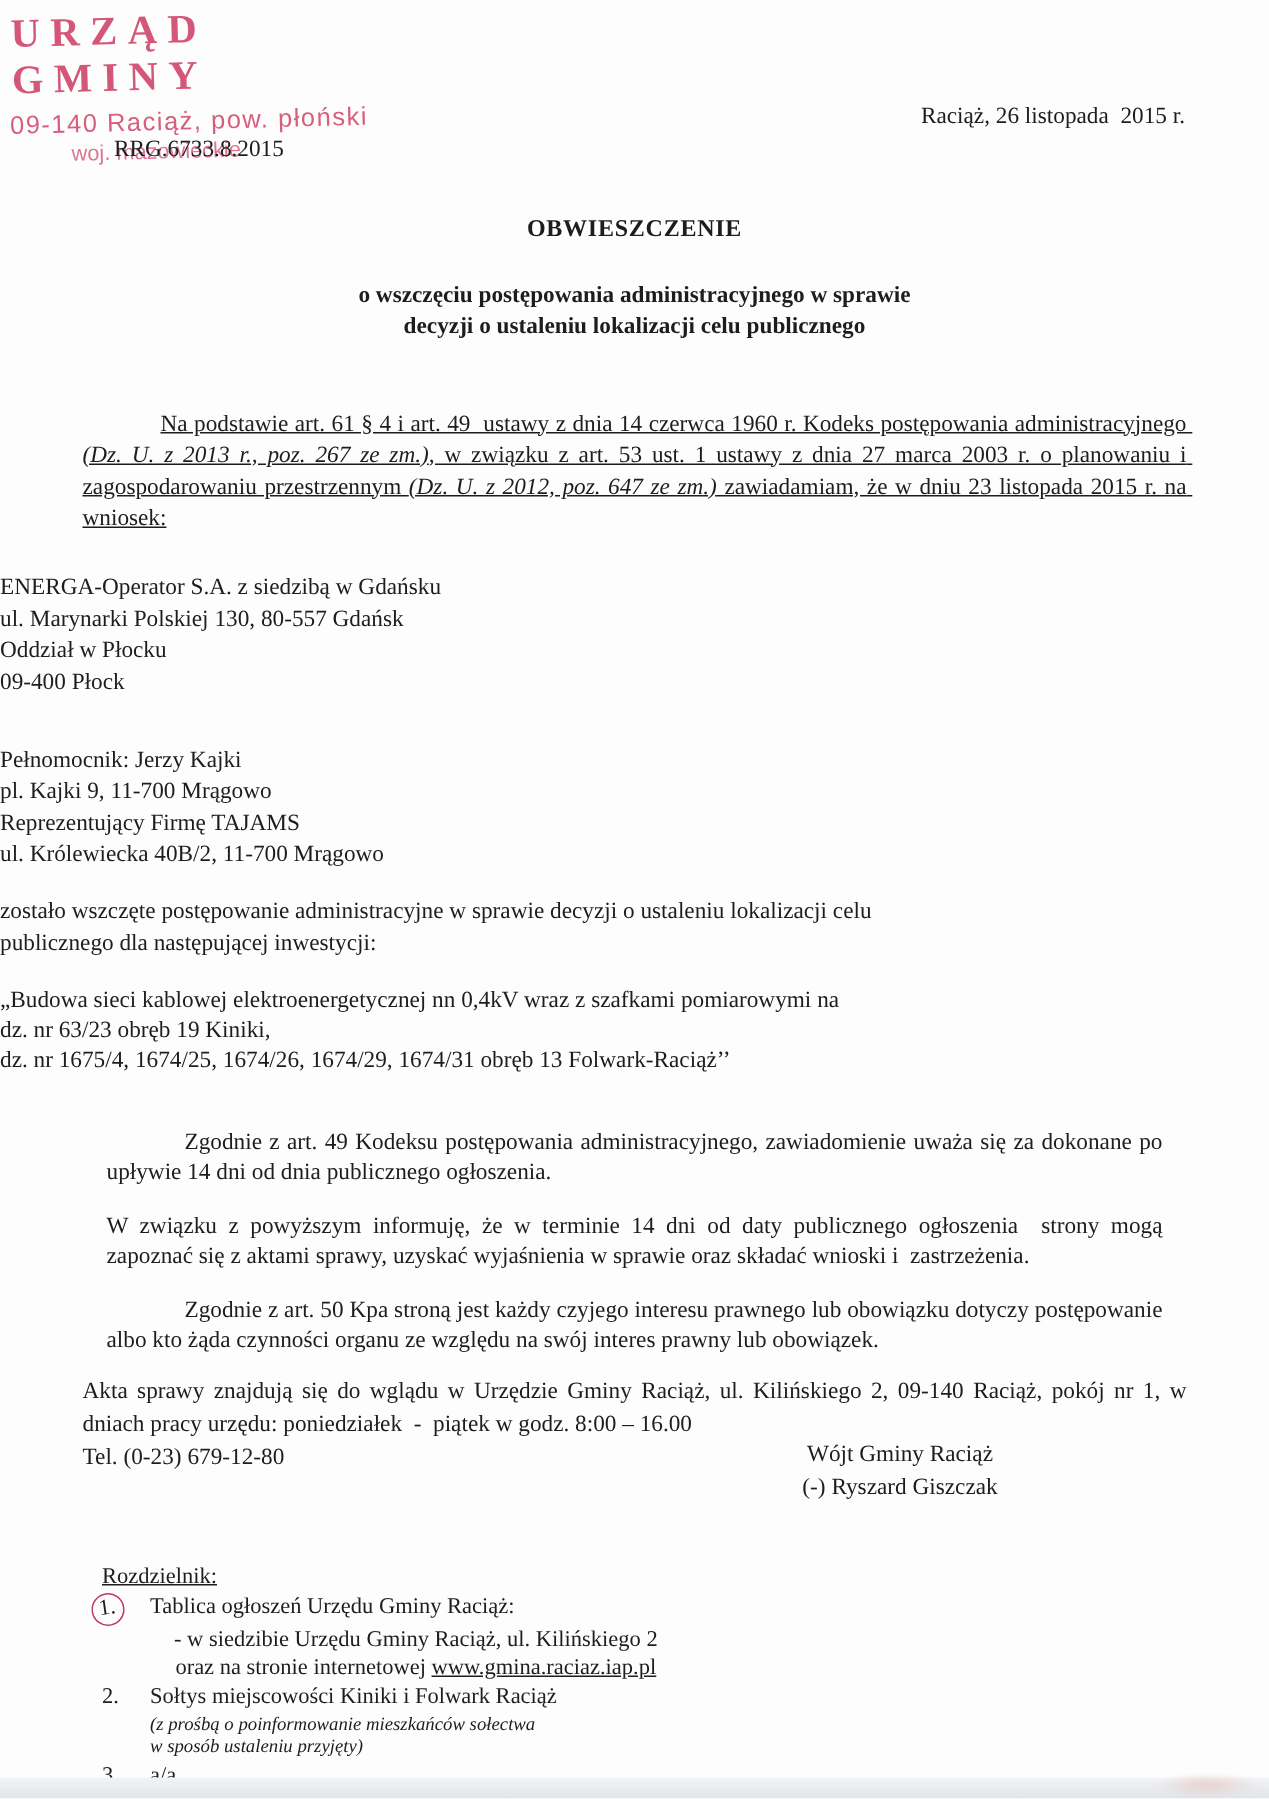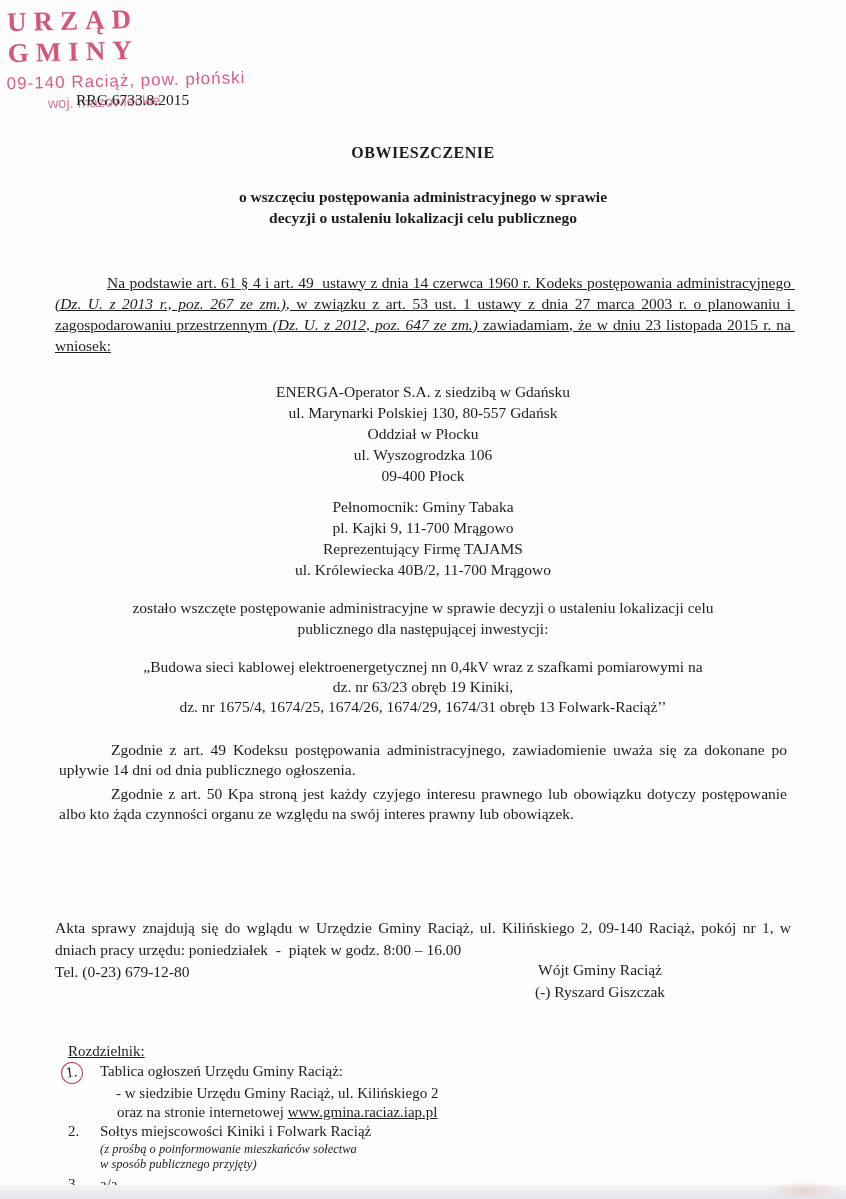--- a/index.html
+++ b/index.html
@@ -22,28 +22,28 @@
     font-size:15.5px;white-space:pre-wrap;}
   
   .title{position:absolute;top:144px;left:0;width:100%;margin:0;text-align:center;
     font-size:16px;font-weight:bold;letter-spacing:.5px;}
   .subtitle{position:absolute;top:186px;left:0;width:100%;text-align:center;
     font-weight:bold;font-size:15.5px;line-height:21px;}
   
   .para{font-size:15.5px;line-height:21px;white-space:pre-wrap;text-decoration:underline;}
   .intro{position:absolute;left:55px;top:256px;width:736px;text-align:justify;
     text-indent:52px;}
-  .centerblock{position:absolute;left:0;width:100%;text-align:center;
+  .centerblock{position:absolute;left:0;width:100%;text-align:left;
     font-size:15.5px;line-height:21px;}
   .applicant{top:381px;}
   .representative{top:496px;}
   .statement{top:597px;}
   .investment{top:657px;line-height:20px;}
   .legal{position:absolute;left:55px;top:736px;width:736px;}
-  .legal p{margin:4px;text-align:justify;font-size:15.5px;line-height:20px;
+  .legal p{margin:16px;text-align:justify;font-size:15.5px;line-height:20px;
     white-space:pre-wrap;}
   .ind{text-indent:52px;}
   .access{position:absolute;left:55px;top:917px;width:736px;}
   .access .p1{margin:0;text-align:justify;font-size:15.5px;line-height:22px;
     white-space:pre-wrap;}
   .access .tel{font-size:15.5px;line-height:22px;}
   .signature{position:absolute;left:450px;top:959px;width:300px;text-align:center;
     font-size:15.5px;line-height:22px;}
   
   .distribution{position:absolute;left:68px;top:1042px;font-size:15px;line-height:19px;}
@@ -68,57 +68,58 @@
 
 <div class="page">
 
   <div class="stamp" style="color:#d1496e;">
     <div class="stamp-l1">URZĄD GMINY</div>
     <div class="stamp-l2">09-140 Raciąż, pow. płoński</div>
     <div class="stamp-l3">woj. mazowieckie</div>
   </div>
 
   <div class="ref">RRG.6733.8.2015</div>
+  <div class="date">Raciąż, 26 listopada  2015 r.</div>
 
   <h1 class="title">OBWIESZCZENIE</h1>
   <div class="subtitle">
     <div>o wszczęciu postępowania administracyjnego w sprawie</div>
     <div>decyzji o ustaleniu lokalizacji celu publicznego</div>
   </div>
 
   <p class="para intro"><span>Na podstawie art. 61 § 4 i art. 49  ustawy z dnia 14 czerwca 1960 r. Kodeks postępowania administracyjnego </span><em>(Dz. U. z 2013 r., poz. 267 ze zm.)</em><span>, w związku z art. 53 ust. 1 ustawy z dnia 27 marca 2003 r. o planowaniu i zagospodarowaniu przestrzennym </span><em>(Dz. U. z 2012, poz. 647 ze zm.)</em><span> zawiadamiam, że w dniu 23 listopada 2015 r. na wniosek:</span></p>
 
   <div class="centerblock applicant">
     <div>ENERGA-Operator S.A. z siedzibą w Gdańsku</div>
     <div>ul. Marynarki Polskiej 130, 80-557 Gdańsk</div>
     <div>Oddział w Płocku</div>
-    <div>ul. Wyszogrodzka 106</div>
     <div>09-400 Płock</div>
   </div>
 
   <div class="centerblock representative">
-    <div>Pełnomocnik: Gminy Tabaka</div>
+    <div>Pełnomocnik: Jerzy Kajki</div>
     <div>pl. Kajki 9, 11-700 Mrągowo</div>
     <div>Reprezentujący Firmę TAJAMS</div>
     <div>ul. Królewiecka 40B/2, 11-700 Mrągowo</div>
   </div>
 
   <div class="centerblock statement">
     <div>zostało wszczęte postępowanie administracyjne w sprawie decyzji o ustaleniu lokalizacji celu</div>
     <div>publicznego dla następującej inwestycji:</div>
   </div>
 
   <div class="centerblock investment">
     <div>„Budowa sieci kablowej elektroenergetycznej nn 0,4kV wraz z szafkami pomiarowymi na</div>
     <div>dz. nr 63/23 obręb 19 Kiniki,</div>
     <div>dz. nr 1675/4, 1674/25, 1674/26, 1674/29, 1674/31 obręb 13 Folwark-Raciąż’’</div>
   </div>
 
   <div class="legal">
     <p class="ind">Zgodnie z art. 49 Kodeksu postępowania administracyjnego, zawiadomienie uważa się za dokonane po upływie 14 dni od dnia publicznego ogłoszenia.</p>
+    <p>W związku z powyższym informuję, że w terminie 14 dni od daty publicznego ogłoszenia  strony mogą zapoznać się z aktami sprawy, uzyskać wyjaśnienia w sprawie oraz składać wnioski i  zastrzeżenia.</p>
     <p class="ind">Zgodnie z art. 50 Kpa stroną jest każdy czyjego interesu prawnego lub obowiązku dotyczy postępowanie albo kto żąda czynności organu ze względu na swój interes prawny lub obowiązek.</p>
   </div>
 
   <div class="access">
     <p class="p1">Akta sprawy znajdują się do wglądu w Urzędzie Gminy Raciąż, ul. Kilińskiego 2, 09-140 Raciąż, pokój nr 1, w dniach pracy urzędu: poniedziałek  -  piątek w godz. 8:00 – 16.00</p>
     <div class="tel">Tel. (0-23) 679-12-80</div>
   </div>
 
   <div class="signature">
     <div>Wójt Gminy Raciąż</div>
@@ -133,21 +134,21 @@
       <span>Tablica ogłoszeń Urzędu Gminy Raciąż:</span>
     </div>
     <div class="dist-sub">- w siedzibie Urzędu Gminy Raciąż, ul. Kilińskiego 2</div>
     <div class="dist-sub"><span>oraz na stronie internetowej </span><span class="url">www.gmina.raciaz.iap.pl</span></div>
 
     <div class="dist-row">
       <span class="dist-num">2.</span>
       <span>Sołtys miejscowości Kiniki i Folwark Raciąż</span>
     </div>
     <div class="note first">(z prośbą o poinformowanie mieszkańców sołectwa</div>
-    <div class="note">w sposób publicznego przyjęty)</div>
+    <div class="note">w sposób ustaleniu przyjęty)</div>
 
     <div class="dist-row item3">
       <span class="dist-num">3.</span>
       <span>a/a</span>
     </div>
   </div>
 
   <div class="bottom-band"></div>
   <div class="smudge"></div>
 

